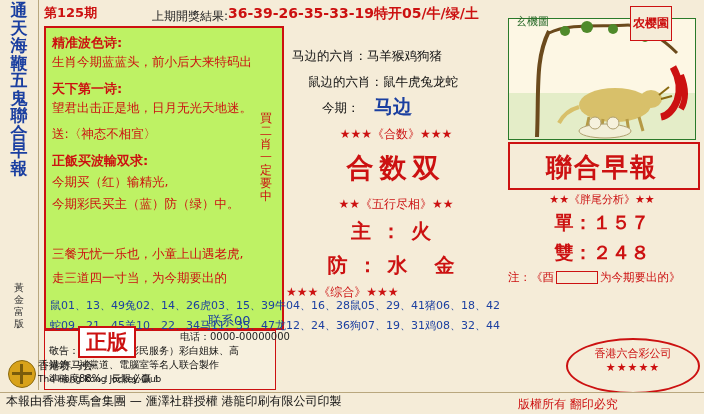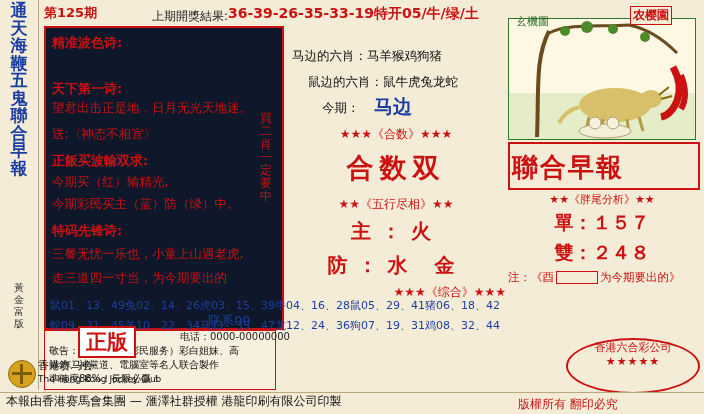--- a/index.html
+++ b/index.html
@@ -10,48 +10,48 @@
   .leftbar{position:absolute;left:0;top:0;width:38px;height:390px;background:#f5ecd8;border-right:1px solid #b9a77e;}
   .leftbar .vtitle{position:absolute;left:0;top:2px;width:38px;text-align:center;color:#1b3fa0;font-weight:bold;font-size:17px;line-height:17.5px;letter-spacing:0px;font-family:"DejaVu Sans",sans-serif;}
   .leftbar .vsub{position:absolute;left:2px;top:282px;width:34px;text-align:center;color:#333;font-size:10px;line-height:12px;}
 
   
   .issue{position:absolute;left:44px;top:4px;color:#cc1111;font-weight:bold;font-size:13px;}
   .lastres-label{position:absolute;left:152px;top:8px;color:#222;font-size:12px;}
   .lastres{position:absolute;left:228px;top:5px;color:#cc1111;font-weight:bold;font-size:14px;letter-spacing:0px;}
 
   
-  .redbox{position:absolute;left:44px;top:26px;width:236px;height:300px;border:2px solid #cc1111;background:#0f172a;}
+  .redbox{position:absolute;left:44px;top:26px;width:236px;height:300px;border:2px solid #cc1111;background:#bef264;}
   .redbox .ln{position:absolute;left:6px;color:#111;font-size:12.5px;white-space:nowrap;}
   .redbox .r{color:#cc1111;}
   .redbox .hd{color:#cc1111;font-weight:bold;font-size:13px;}
 
   
   .vred{position:absolute;left:258px;top:112px;width:16px;color:#cc1111;font-size:12px;line-height:13px;text-align:center;}
 
   
   .midcol{position:absolute;left:286px;top:26px;width:220px;height:300px;}
   .mid-title{position:absolute;left:0;top:0;width:220px;text-align:center;color:#cc1111;font-weight:bold;font-size:13px;}
   .mid-l1{position:absolute;left:6px;top:22px;color:#111;font-size:12.5px;}
   .mid-l2{position:absolute;left:22px;top:48px;color:#111;font-size:12.5px;}
   .mid-jin{position:absolute;left:36px;top:74px;color:#111;font-size:12.5px;}
   .mid-bigblue{position:absolute;left:88px;top:68px;color:#1b3fa0;font-weight:bold;font-size:19px;}
   .mid-stars{position:absolute;left:0;top:100px;width:220px;text-align:center;color:#cc1111;font-size:12px;}
   .mid-hesu{position:absolute;left:0;top:124px;width:220px;text-align:center;color:#cc1111;font-weight:bold;font-size:27px;letter-spacing:6px;}
   .mid-wuxing{position:absolute;left:0;top:170px;width:220px;text-align:center;color:#cc1111;font-size:12px;}
   .mid-zhu{position:absolute;left:0;top:192px;width:220px;text-align:center;color:#cc1111;font-weight:bold;font-size:20px;letter-spacing:10px;}
   .mid-fang{position:absolute;left:0;top:226px;width:220px;text-align:center;color:#cc1111;font-weight:bold;font-size:20px;letter-spacing:10px;}
-  .mid-zong{position:absolute;left:0;top:258px;width:220px;text-align:right;color:#cc1111;font-size:12px;}
+  .mid-zong{position:absolute;left:0;top:258px;width:220px;text-align:left;color:#cc1111;font-size:12px;}
 
   
   .imgbox{position:absolute;left:508px;top:18px;width:186px;height:120px;border:1px solid #2a7a2a;background:#fdf7e4;overflow:hidden;}
   .imgcap{position:absolute;left:516px;top:14px;color:#2a6b2a;font-size:11px;z-index:4;}
-  .logo-corner{position:absolute;left:630px;top:6px;color:#cc1111;font-size:12px;font-weight:bold;z-index:5;background:#f5ecd8;padding:0 2px;border:1px solid #cc1111;}
+  .logo-corner{position:absolute;left:630px;top:6px;color:#cc1111;font-size:12px;font-weight:bold;z-index:5;background:#f5ecd8;padding:8px 2px;border:1px solid #cc1111;}
 
-  .zbtitle{position:absolute;left:512px;top:150px;width:180px;color:#cc1111;font-weight:bold;font-size:26px;letter-spacing:2px;}
+  .zbtitle{position:absolute;left:512px;top:150px;width:180px;text-align:center;color:#cc1111;font-weight:bold;font-size:26px;letter-spacing:2px;}
   .zbframe{position:absolute;left:508px;top:142px;width:188px;height:44px;border:2px solid #cc1111;}
   .stars2{position:absolute;left:508px;top:192px;width:188px;text-align:center;color:#cc1111;font-size:11px;}
   .rdan{position:absolute;left:508px;top:210px;width:188px;text-align:center;color:#cc1111;font-weight:bold;font-size:19px;}
   .rshuang{position:absolute;left:508px;top:240px;width:188px;text-align:center;color:#cc1111;font-weight:bold;font-size:19px;}
   .rnote{position:absolute;left:508px;top:270px;width:194px;color:#cc1111;font-size:11.5px;white-space:nowrap;}
   .rnote .box{display:inline-block;width:40px;height:11px;border:1px solid #cc1111;vertical-align:middle;margin:0 2px;}
 
   
   .zrow{position:absolute;left:50px;color:#1b3fa0;font-size:11px;white-space:nowrap;}
   .zrow.r1{top:298px;}
@@ -68,21 +68,21 @@
 
   
   .hkjc-ico{position:absolute;left:8px;top:360px;width:26px;height:26px;border-radius:50%;background:#d8a21a;border:1px solid #8a6a10;}
   .hkjc-ico:after{content:"";position:absolute;left:11px;top:3px;width:3px;height:20px;background:#7a5c0c;}
   .hkjc-ico:before{content:"";position:absolute;left:3px;top:11px;width:20px;height:3px;background:#7a5c0c;}
   .hkjc-cn{position:absolute;left:38px;top:358px;color:#111;font-size:11px;}
   .hkjc-en{position:absolute;left:38px;top:374px;color:#111;font-size:9px;text-align:center;}
 
   
   .seal{position:absolute;left:566px;top:338px;width:130px;height:52px;border:2px solid #cc1111;border-radius:50%;color:#cc1111;text-align:center;font-size:11px;background:rgba(255,255,255,0.0);}
-  .seal .s1{margin-top:0;}
+  .seal .s1{margin-top:6px;}
   .seal .s2{font-size:11px;letter-spacing:1px;}
 
   
   .footer{position:absolute;left:0;top:392px;width:704px;height:22px;background:#f5ecd8;border-top:1px solid #b9a77e;}
   .footer .ft{position:absolute;left:6px;top:0;color:#111;font-size:12px;}
   .footer .fr{position:absolute;left:518px;top:3px;color:#cc1111;font-size:12px;}
 </style>
 </head>
 <body>
 
@@ -92,27 +92,27 @@
     <div class="vtitle">通<br>天<br>海<br>鞭<br>五<br>鬼<br>聯<br>合<br>早<br>報</div>
     <div class="vsub">黃<br>金<br>富<br>版</div>
   </div>
 
   <div class="issue">第125期</div>
   <div class="lastres-label">上期開獎結果:</div>
   <div class="lastres">36-39-26-35-33-19特开05/牛/绿/土</div>
 
   <div class="redbox">
     <div class="ln hd" style="top:6px">精准波色诗:</div>
+    <div class="ln r" style="top:26px">生肖今期蓝蓝头，前小后大来特码出</div>
     <div class="ln hd" style="top:52px">天下第一诗:</div>
     <div class="ln r" style="top:72px">望君出击正是地，日月无光天地迷。</div>
     <div class="ln r" style="top:98px">送:〈神态不相宜〉</div>
     <div class="ln hd" style="top:124px">正飯买波輸双求:</div>
     <div class="ln r" style="top:146px">今期买（红）输精光,</div>
     <div class="ln r" style="top:168px">今期彩民买主（蓝）防（绿）中。</div>
-    <div class="ln hd" style="top:194px">特码先锋诗:</div>
     <div class="ln r" style="top:218px">三餐无忧一乐也，小童上山遇老虎,</div>
     <div class="ln r" style="top:242px">走三道四一寸当，为今期要出的</div>
   </div>
   <div class="vred">買<br>二<br>肖<br>一<br>定<br>要<br>中</div>
 
   <div class="midcol">
     <div class="mid-l1">马边的六肖：马羊猴鸡狗猪</div>
     <div class="mid-l2">鼠边的六肖：鼠牛虎兔龙蛇</div>
     <div class="mid-jin">今期：</div>
     <div class="mid-bigblue">马边</div>

